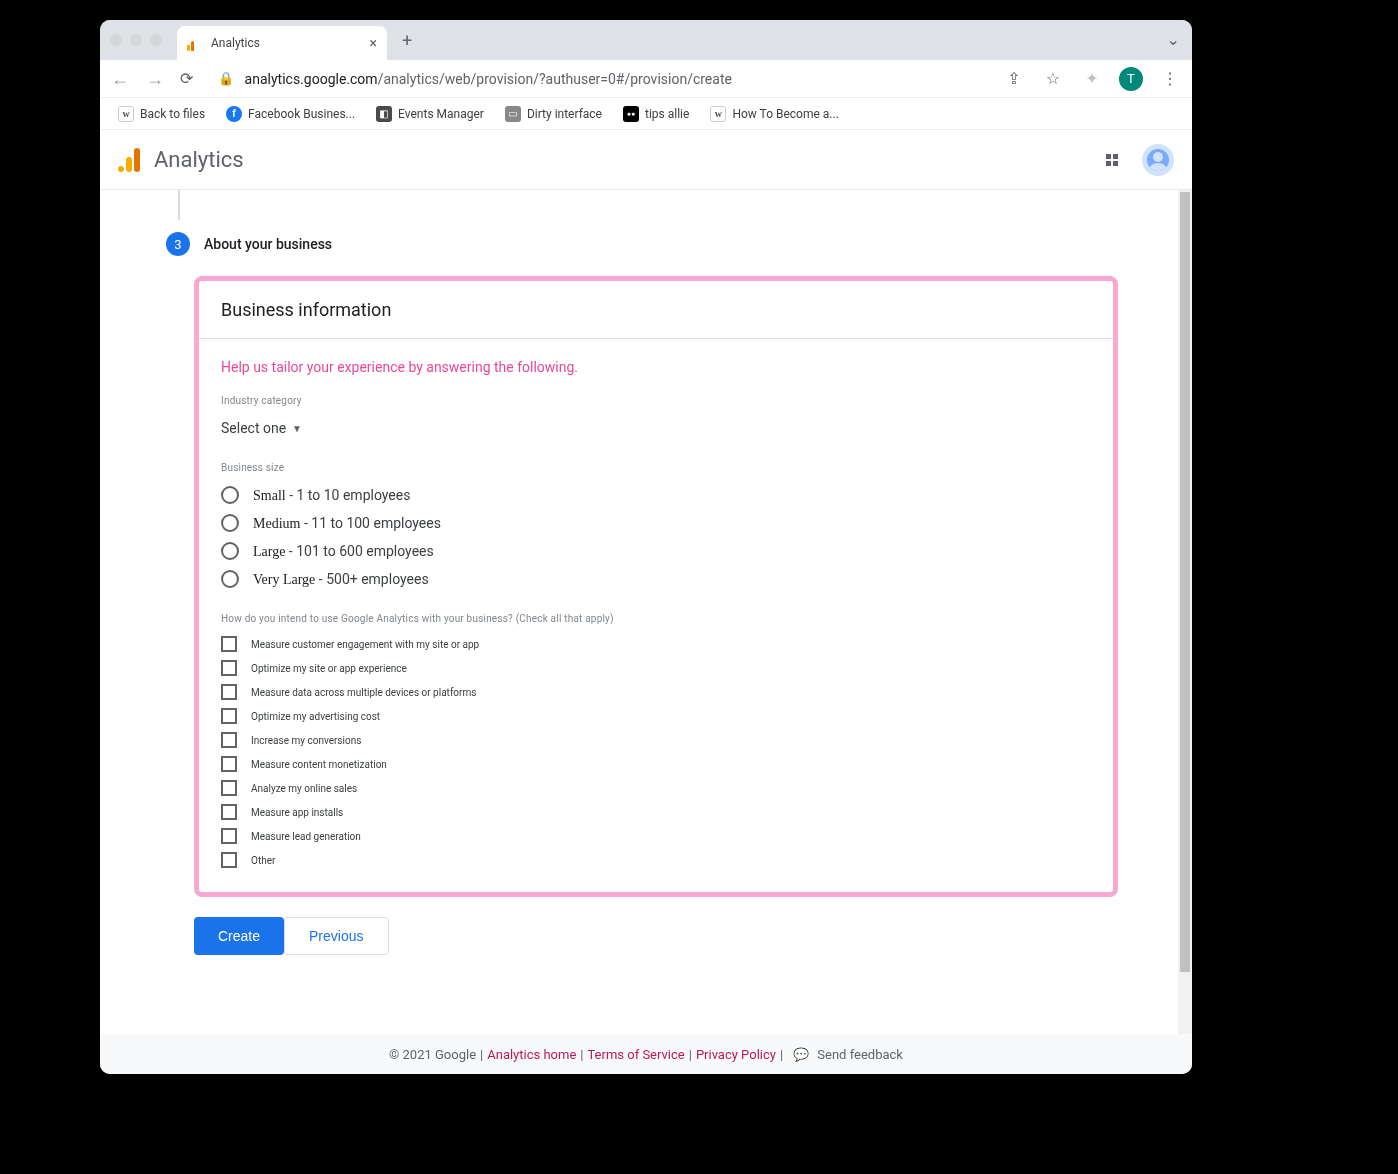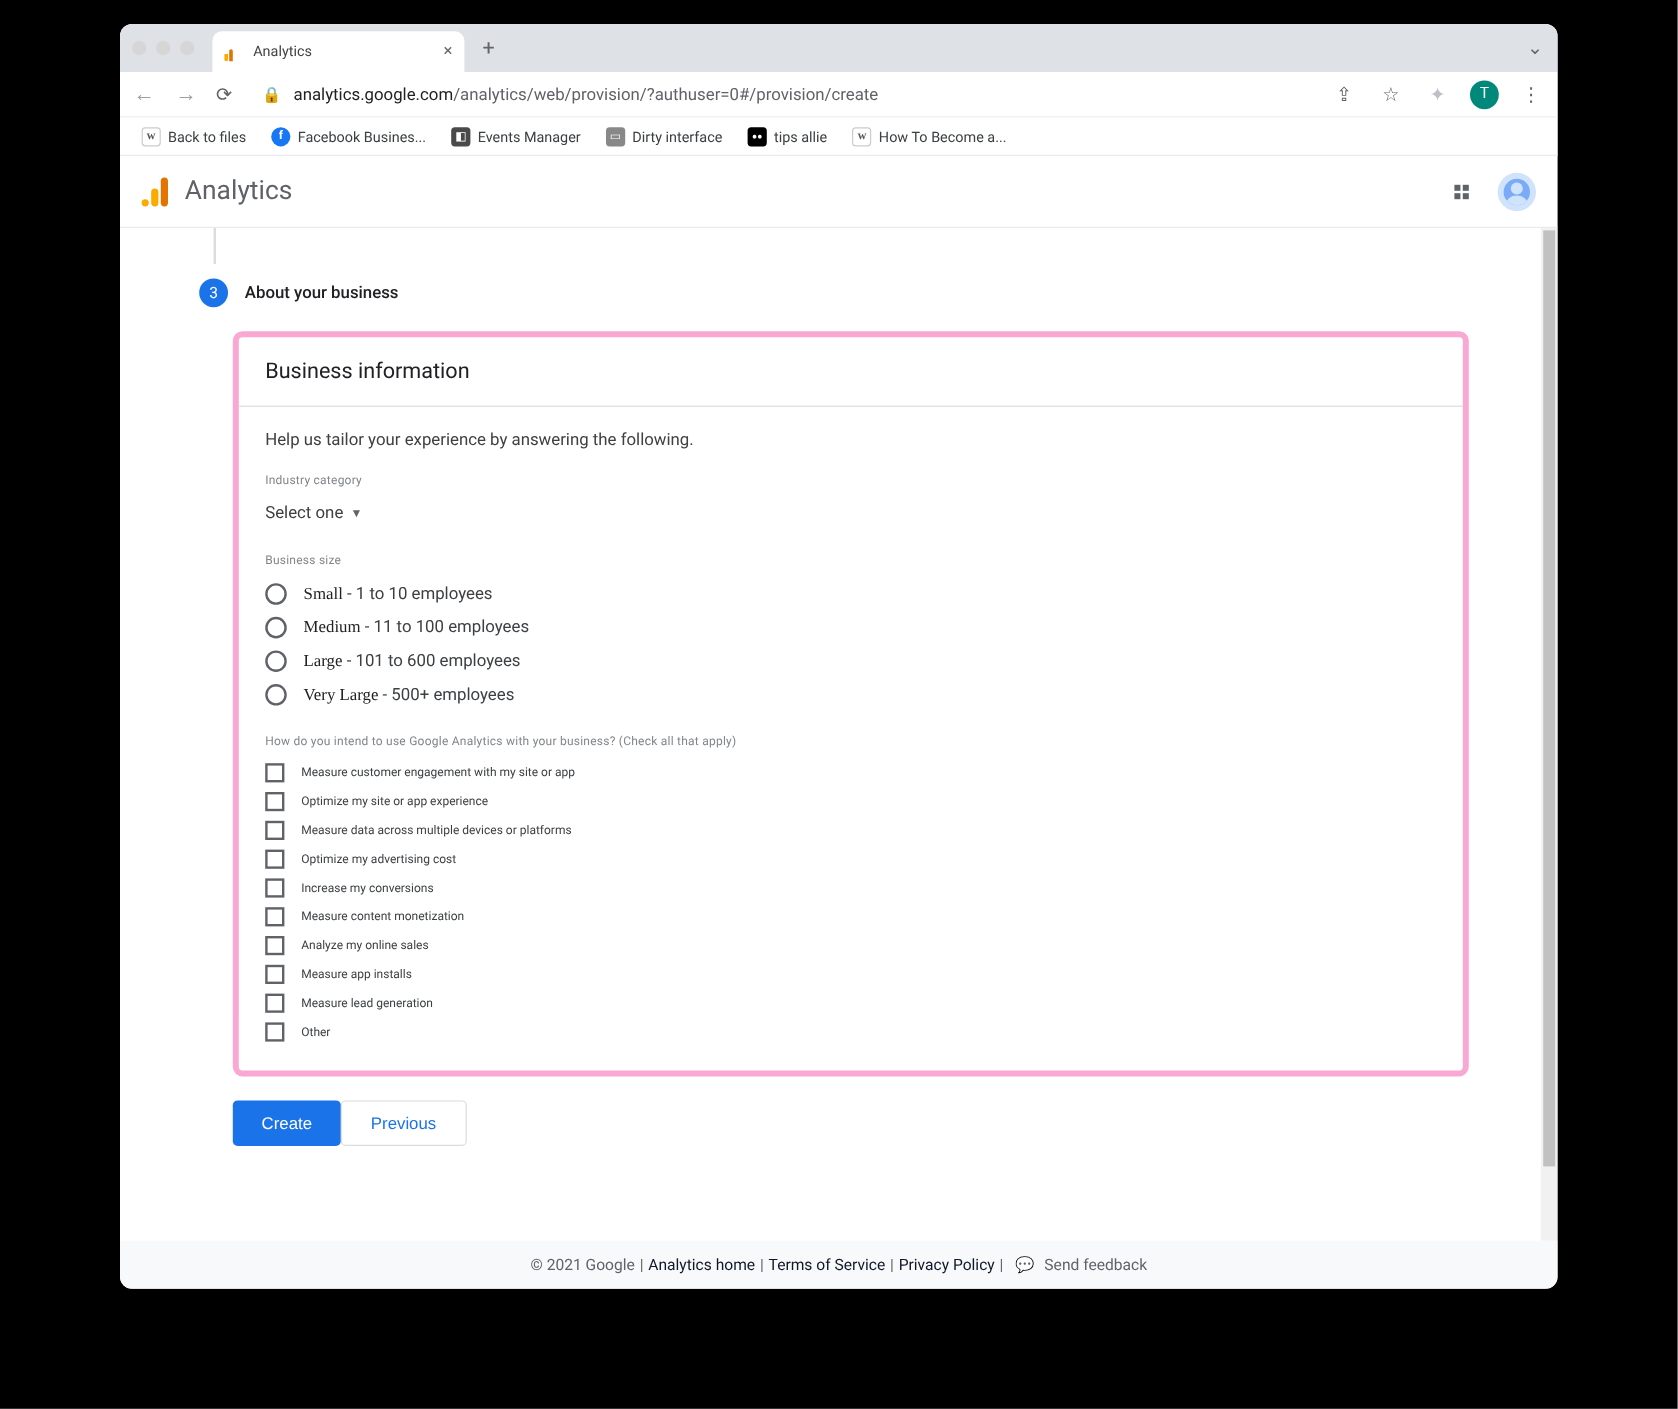--- a/index.html
+++ b/index.html
@@ -1,17 +1,17 @@
 <!DOCTYPE html>
 <html><head>
   <meta charset="utf-8">
   <style>
     * { margin: 0; padding: 0; box-sizing: border-box; }
     body { font-family: Roboto, Arial, sans-serif; background: #000; width: 1398px; height: 1174px; padding: 20px 100px 100px 100px; }
-    .browser-window { width: 1198px; height: 1054px; background: #fff; border-radius: 10px; overflow: hidden; box-shadow: 0 10px 40px rgba(0,0,0,0.5); position: relative; }
+    .browser-window { width: 1092px; height: 1054px; background: #fff; border-radius: 10px; overflow: hidden; box-shadow: 0 10px 40px rgba(0,0,0,0.5); position: relative; }
     
     
     .tab-bar { height: 40px; background: #dee1e6; display: flex; align-items: center; padding-left: 10px; }
     .traffic-lights { display: flex; gap: 8px; margin-right: 15px; }
     .traffic-light { width: 12px; height: 12px; border-radius: 50%; background: #d6d6d6; }
     .tab { height: 34px; background: #fff; border-radius: 8px 8px 0 0; display: flex; align-items: center; padding: 0 10px; gap: 8px; width: 210px; margin-top: 6px; }
     .tab-favicon { width: 16px; height: 16px; display: flex; align-items: flex-end; gap: 1px; }
     .tab-favicon .b1 { width: 3px; height: 6px; background: #f9ab00; border-radius: 0 0 2px 2px;}
     .tab-favicon .b2 { width: 3px; height: 10px; background: #e37400; border-radius: 2px 2px 0 0;}
     .tab-title { font-size: 12px; color: #444; flex: 1; }
@@ -62,21 +62,21 @@
     .scrollbar-thumb { position: absolute; right: 2px; width: 10px; top: 2px; height: 780px; background: #c1c1c1; border-radius: 0;}
     
     .step-connector { width: 2px; height: 30px; background: #dadce0; margin-left: 48px;}
     .step-row { display: flex; align-items: center; gap: 14px; margin-left: 36px; margin-bottom: 20px; margin-top: 12px;}
     .step-num { width: 24px; height: 24px; border-radius: 50%; background: #1a73e8; color: #fff; display: flex; align-items: center; justify-content: center; font-size: 13px; }
     .step-label { font-size: 14px; color: #202124; font-weight: 500;}
     
     .card { border: 5px solid #f9a8d4; border-radius: 8px; margin-left: 64px; margin-right: 44px;}
     .card-header { padding: 18px 22px; border-bottom: 1px solid #dadce0; font-size: 18px; color: #202124;}
     .card-body { padding: 20px 22px; }
-    .card-lead { font-size: 14px; color: #404040; margin-bottom: 20px;}
+    .card-lead { font-size: 14px; color: #ec4899; margin-bottom: 20px;}
     .field-label { font-size: 10px; color: #80868b; margin-bottom: 8px; letter-spacing: 0.2px;}
     .dropdown { display: inline-flex; align-items: center; gap: 6px; font-size: 14px; color: #3c4043; padding: 6px 0; cursor: pointer; margin-bottom: 20px;}
     .dropdown-arrow { font-size: 10px; color: #5f6368;}
     
     .radio-group { margin-bottom: 20px;}
     .radio-item { display: flex; align-items: center; gap: 14px; padding: 5px 0; cursor: pointer;}
     .radio-circle { width: 18px; height: 18px; border-radius: 50%; border: 2px solid #5f6368; flex-shrink: 0;}
     .radio-text { font-size: 14px; color: #3c4043;}
     .radio-text b { font-weight: 500; color: #202124; font-family: Liberation Serif, serif;}
     
@@ -84,21 +84,21 @@
     .checkbox-item { display: flex; align-items: center; gap: 14px; padding: 4px 0; cursor: pointer;}
     .checkbox-box { width: 16px; height: 16px; border: 2px solid #5f6368; flex-shrink: 0;}
     .checkbox-text { font-size: 10px; color: #3c4043;}
     
     .button-row { display: flex; margin: 20px 0 0 64px;}
     .btn-primary { background: #1a73e8; color: #fff; border: none; padding: 10px 24px; border-radius: 4px; font-size: 14px; cursor: pointer;}
     .btn-secondary { background: #fff; color: #1a73e8; border: 1px solid #dadce0; padding: 10px 24px; border-radius: 4px; font-size: 14px; cursor: pointer;}
     
     
     .footer { height: 40px; background: #f8f9fa; display: flex; align-items: center; justify-content: center; font-size: 13px; color: #5f6368; gap: 4px; position: absolute; bottom: 0; left: 0; right: 0;}
-    .footer a { color: #0f172a; text-decoration: none;}
+    .footer a { color: #be185d; text-decoration: none;}
     .feedback-icon { margin-left: 6px; margin-right: 4px;}
   </style>
 </head>
 <body>
 
 <div class="browser-window">
 
   <div class="tab-bar">
     <div class="traffic-lights">
       <div class="traffic-light"></div>

